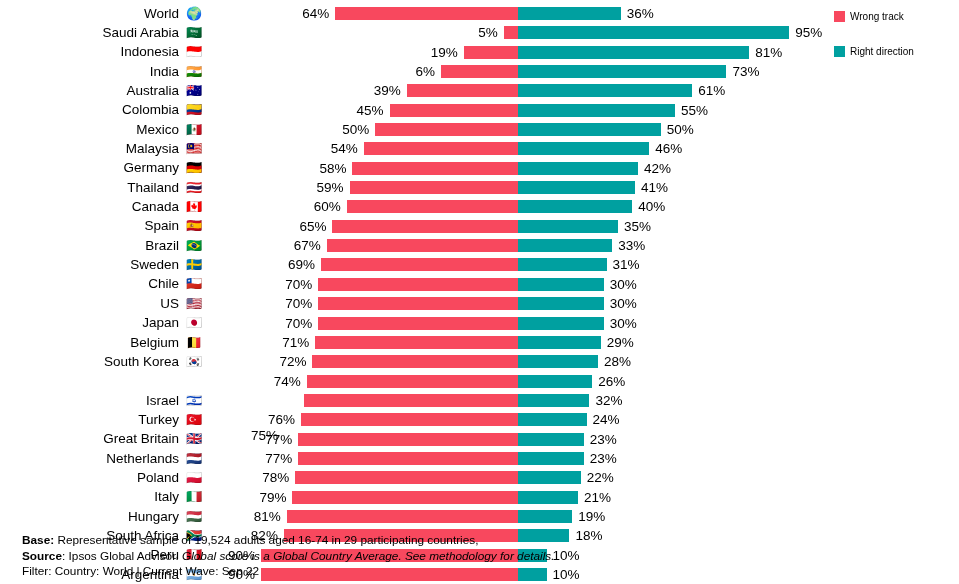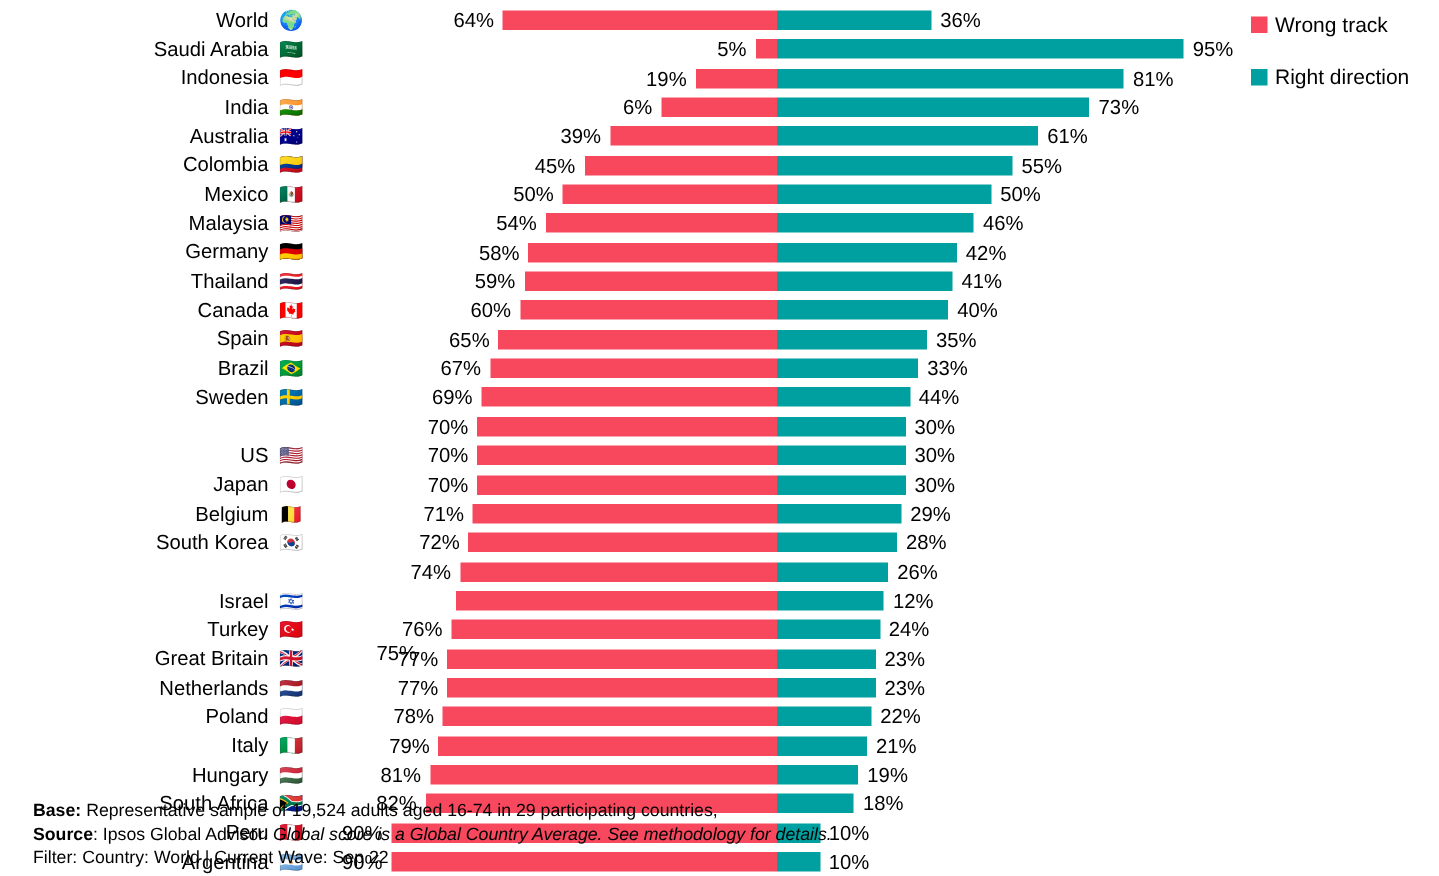--- a/index.html
+++ b/index.html
@@ -108,21 +108,21 @@
   }
   .swatch {
     width: 11px;
     height: 11px;
     flex: 0 0 11px;
     margin-top: 3px;
   }
   .swatch-wrong { background: #F8485E; }
   .swatch-right { background: #00A0A0; }
   .legend-label {
-    font-size: 14px;
+    font-size: 10px;
     line-height: 17px;
     color: #000000;
   }
 
   
   .footer {
     position: absolute;
     left: 22px;
     top: 533px;
     width: 900px;
@@ -298,24 +298,28 @@
       </div>
       <div class="row">
         <div class="label-cell">
           <span class="country-name">Sweden</span>
           <span class="flag">🇸🇪</span>
         </div>
         <div class="plot">
           <div class="bar bar-left" style="left: 321.005px; width: 196.995px;"></div>
           <div class="bar bar-right" style="left: 518px; width: 88.505px;"></div>
           <div class="val val-left" style="right: 643.995px;">69%</div>
-          <div class="val val-right" style="left: 612.505px;">44%</div>
-        </div>
-      </div>
-      <div class="row">
+          <div class="val val-right" style="left: 612.505px;">31%</div>
+        </div>
+      </div>
+      <div class="row">
+        <div class="label-cell">
+          <span class="country-name">Chile</span>
+          <span class="flag">🇨🇱</span>
+        </div>
         <div class="plot">
           <div class="bar bar-left" style="left: 318.15px; width: 199.85px;"></div>
           <div class="bar bar-right" style="left: 518px; width: 85.65px;"></div>
           <div class="val val-left" style="right: 646.85px;">70%</div>
           <div class="val val-right" style="left: 609.65px;">30%</div>
         </div>
       </div>
       <div class="row">
         <div class="label-cell">
           <span class="country-name">US</span>
@@ -374,21 +378,21 @@
       </div>
       <div class="row">
         <div class="label-cell">
           <span class="country-name">Israel</span>
           <span class="flag">🇮🇱</span>
         </div>
         <div class="plot">
           <div class="bar bar-left" style="left: 303.875px; width: 214.125px;"></div>
           <div class="bar bar-right" style="left: 518px; width: 71.375px;"></div>
           <div class="val val-left" style="right: 681px; margin-top: 35px;">75%</div>
-          <div class="val val-right" style="left: 595.375px;">12%</div>
+          <div class="val val-right" style="left: 595.375px;">32%</div>
         </div>
       </div>
       <div class="row">
         <div class="label-cell">
           <span class="country-name">Turkey</span>
           <span class="flag">🇹🇷</span>
         </div>
         <div class="plot">
           <div class="bar bar-left" style="left: 301.02px; width: 216.98px;"></div>
           <div class="bar bar-right" style="left: 518px; width: 68.52px;"></div>

